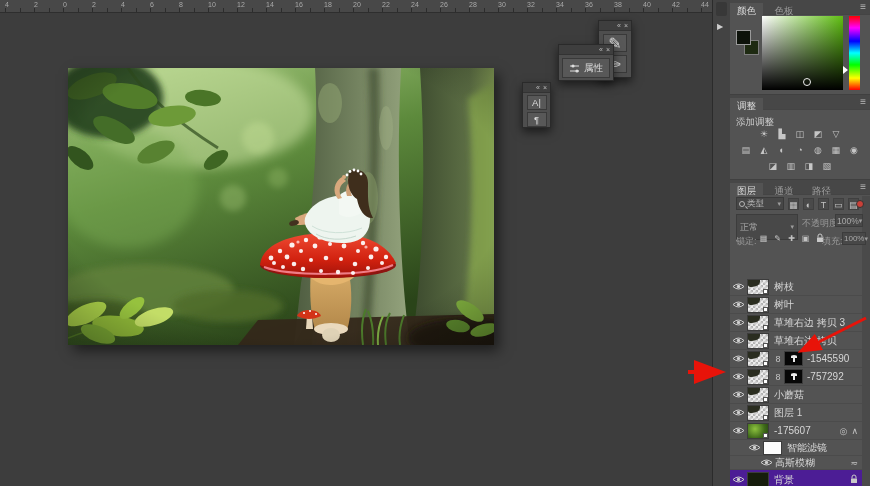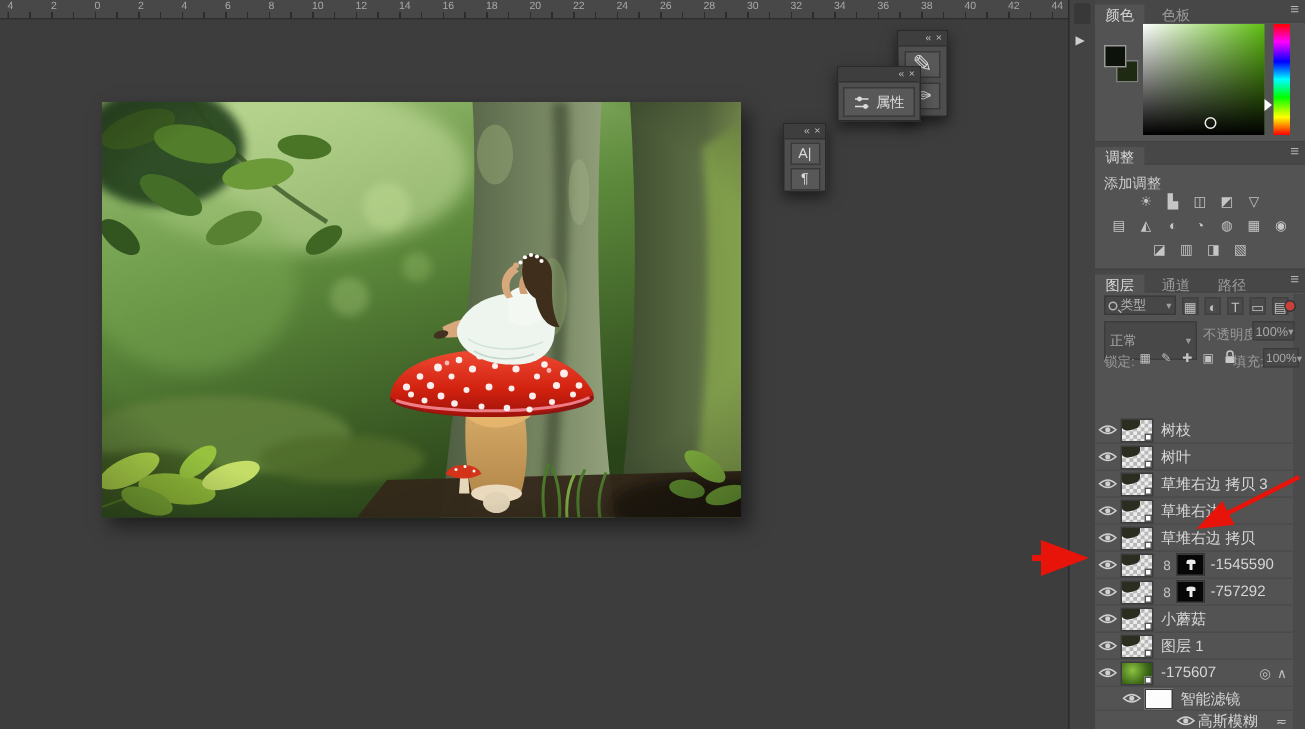--- a/index.html
+++ b/index.html
@@ -490,31 +490,20 @@
         </div>
         <div class="layer-row t-pixel" style="height: 18px;">
           <span class="eyecell"><svg width="13" height="9" viewBox="0 0 13 9">
               <path d="M1 4.5 Q6.5 -0.5 12 4.5 Q6.5 9.5 1 4.5 Z" fill="none" stroke="#cfcfcf"></path>
               <circle cx="6.5" cy="4.5" r="1.7" fill="#cfcfcf"></circle>
             </svg></span>
           <span class="thumb checker">
             <i class="blob"></i>
             <i class="badge"></i>
           </span>
-          <span class="lname">草堆右边</span>
-        </div>
-        <div class="layer-row t-pixel" style="height: 18px;">
-          <span class="eyecell"><svg width="13" height="9" viewBox="0 0 13 9">
-              <path d="M1 4.5 Q6.5 -0.5 12 4.5 Q6.5 9.5 1 4.5 Z" fill="none" stroke="#cfcfcf"></path>
-              <circle cx="6.5" cy="4.5" r="1.7" fill="#cfcfcf"></circle>
-            </svg></span>
-          <span class="thumb checker">
-            <i class="blob"></i>
-            <i class="badge"></i>
-          </span>
           <span class="lname">草堆右边 拷贝</span>
         </div>
         <div class="layer-row t-masked" style="height: 18px;">
           <span class="eyecell"><svg width="13" height="9" viewBox="0 0 13 9">
               <path d="M1 4.5 Q6.5 -0.5 12 4.5 Q6.5 9.5 1 4.5 Z" fill="none" stroke="#cfcfcf"></path>
               <circle cx="6.5" cy="4.5" r="1.7" fill="#cfcfcf"></circle>
             </svg></span>
           <span class="thumb checker">
             <i class="blob"></i>
             <i class="badge"></i>
@@ -579,21 +568,21 @@
           </span>
         </div>
         <div class="layer-row t-smart-filters-header" style="height: 16px;">
           <span class="eyecell"><svg width="13" height="9" viewBox="0 0 13 9">
               <path d="M1 4.5 Q6.5 -0.5 12 4.5 Q6.5 9.5 1 4.5 Z" fill="none" stroke="#cfcfcf"></path>
               <circle cx="6.5" cy="4.5" r="1.7" fill="#cfcfcf"></circle>
             </svg></span>
           <span class="thumb white"></span>
           <span class="lname">智能滤镜</span>
         </div>
-        <div class="layer-row t-smart-filter" style="height: 14px; justify-content: center;">
+        <div class="layer-row t-smart-filter" style="height: 14px;">
           <span class="eyecell"><svg width="13" height="9" viewBox="0 0 13 9">
               <path d="M1 4.5 Q6.5 -0.5 12 4.5 Q6.5 9.5 1 4.5 Z" fill="none" stroke="#cfcfcf"></path>
               <circle cx="6.5" cy="4.5" r="1.7" fill="#cfcfcf"></circle>
             </svg></span>
           <span class="lname">高斯模糊</span>
           <span class="ricons">
             <span class="ricon">≂</span>
           </span>
         </div>
         <div class="layer-row t-background selected" style="height: 20px;">

